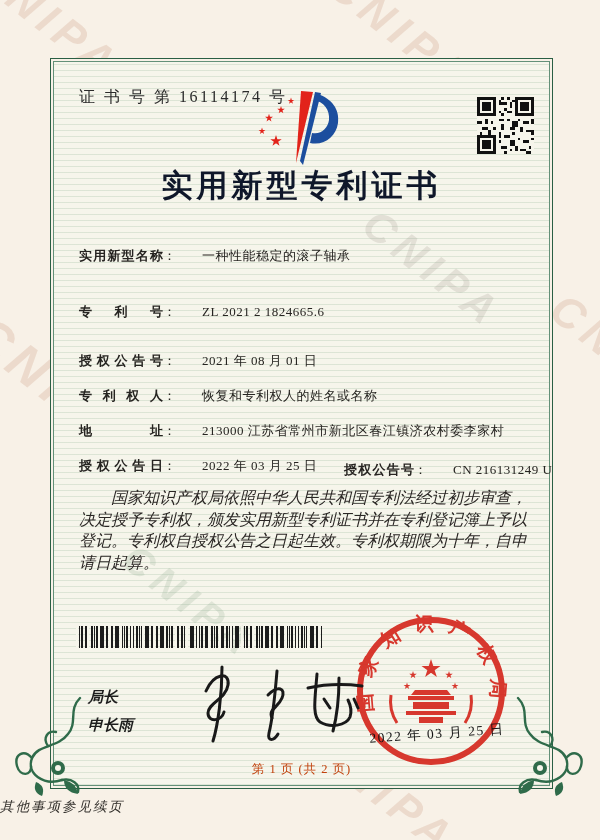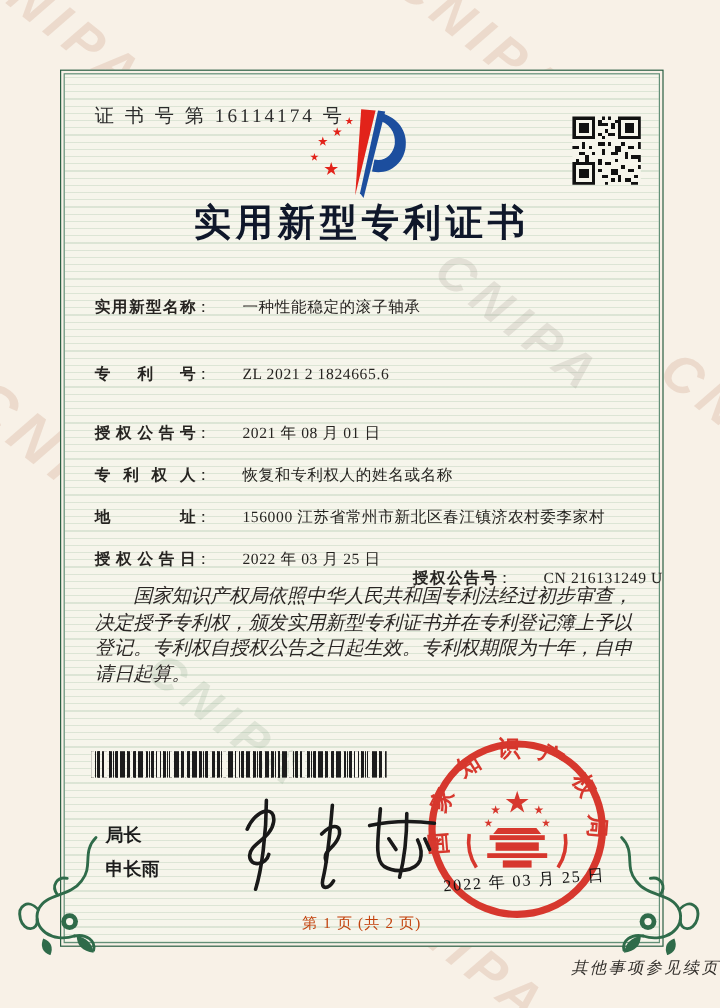--- a/index.html
+++ b/index.html
@@ -53,61 +53,61 @@
   
   .row{position:absolute;left:28px;font-size:13px;white-space:nowrap;z-index:2;color:#262421;}
   .flabel{
     display:inline-block;width:84px;vertical-align:bottom;
     text-align:justify;text-align-last:justify;font-weight:700;
   }
   .colon{display:inline-block;}
   .fvalue{margin-left:26px;letter-spacing:.5px;}
   .r1{top:188px;} .r2{top:223px;} .r3{top:244px;} .r4{top:293px;}
   .r5{top:328px;} .r6{top:363px;} .r7{top:398px;}
-  .grant-no{position:absolute;left:265px;top:16px;white-space:nowrap;}
+  .grant-no{position:absolute;left:265px;top:4px;white-space:nowrap;}
   .grant-no .flabel{width:70px;}
   
   .paras{
     position:absolute;left:28px;top:428px;width:448px;z-index:2;
     font-size:16px;font-style:italic;line-height:21.5px;
     text-align:justify;color:#2a2624;
   }
   .paras p{margin:0;text-indent:2em;}
   
   .barcode{
     position:absolute;left:25px;top:567px;width:246px;height:22px;z-index:2;
     background:
       repeating-linear-gradient(90deg, #f6f5eb 0 2px, rgba(0,0,0,0) 2px 11px),
       repeating-linear-gradient(90deg, #1c1c1c 0 2px, rgba(0,0,0,0) 2px 5px),
       repeating-linear-gradient(90deg, #1c1c1c 0 1px, rgba(0,0,0,0) 1px 3px);
   }
   
   .sig-block{
     position:absolute;left:37px;top:624px;z-index:2;
     font-family:"Liberation Sans","DejaVu Sans",sans-serif;
-    font-size:15px;font-weight:bold;color:#1d1d1d;line-height:28px;
+    font-size:15px;font-weight:bold;color:#1d1d1d;line-height:28px;font-style:italic;
   }
   .handwriting{position:absolute;left:125px;top:596px;z-index:3;}
   
   .seal{position:absolute;left:300px;top:552px;z-index:2;opacity:.92;}
   .seal-date{
     position:absolute;left:306px;top:666px;width:160px;z-index:4;
     font-size:13.5px;letter-spacing:1.5px;color:#121212;text-align:center;
     transform:rotate(-4deg);font-weight:500;
   }
   
   .pagenote{
     position:absolute;left:0;top:702px;width:100%;text-align:center;
     font-size:12.5px;letter-spacing:1px;color:#c2410c;z-index:2;
   }
   .flourish{position:absolute;z-index:5;}
   .flourish-left{left:14px;top:694px;}
   .flourish-right{left:506px;top:694px;transform:scaleX(-1);}
   .continuation{
-    position:absolute;left:0;top:798px;width:100%;text-align:right;
+    position:absolute;left:0;top:798px;width:100%;text-align:left;
     font-size:13.5px;font-style:italic;letter-spacing:2px;color:#33302c;
   }
 </style>
 </head>
 <body>
 
 <div class="page">
 
   <span class="wm wm-pink wm1">CNIPA</span>
   <span class="wm wm-pink wm2">CNIPA</span>
@@ -162,21 +162,21 @@
     <div class="row r3">
       <span class="flabel">专利号</span><span class="colon">：</span><span class="fvalue">ZL 2021 2 1824665.6</span>
     </div>
     <div class="row r4">
       <span class="flabel">授权公告号</span><span class="colon">：</span><span class="fvalue">2021 年 08 月 01 日</span>
     </div>
     <div class="row r5">
       <span class="flabel">专利权人</span><span class="colon">：</span><span class="fvalue">恢复和专利权人的姓名或名称</span>
     </div>
     <div class="row r6">
-      <span class="flabel">地址</span><span class="colon">：</span><span class="fvalue">156000 江苏省常州市新北区春江镇济农村委李家村</span>
+      <span class="flabel">地址</span><span class="colon">：</span><span class="fvalue">213000 江苏省常州市新北区春江镇济农村委李家村</span>
     </div>
     <div class="row r7">
       <span class="flabel">授权公告日</span><span class="colon">：</span><span class="fvalue">2022 年 03 月 25 日</span>
       <span class="grant-no">
         <span class="flabel">授权公告号</span><span class="colon">：</span><span class="fvalue">CN 216131249 U</span>
       </span>
     </div>
 
     <div class="paras">
       <p>国家知识产权局依照中华人民共和国专利法经过初步审查，决定授予专利权，颁发实用新型专利证书并在专利登记簿上予以登记。专利权自授权公告之日起生效。专利权期限为十年，自申请日起算。</p>

